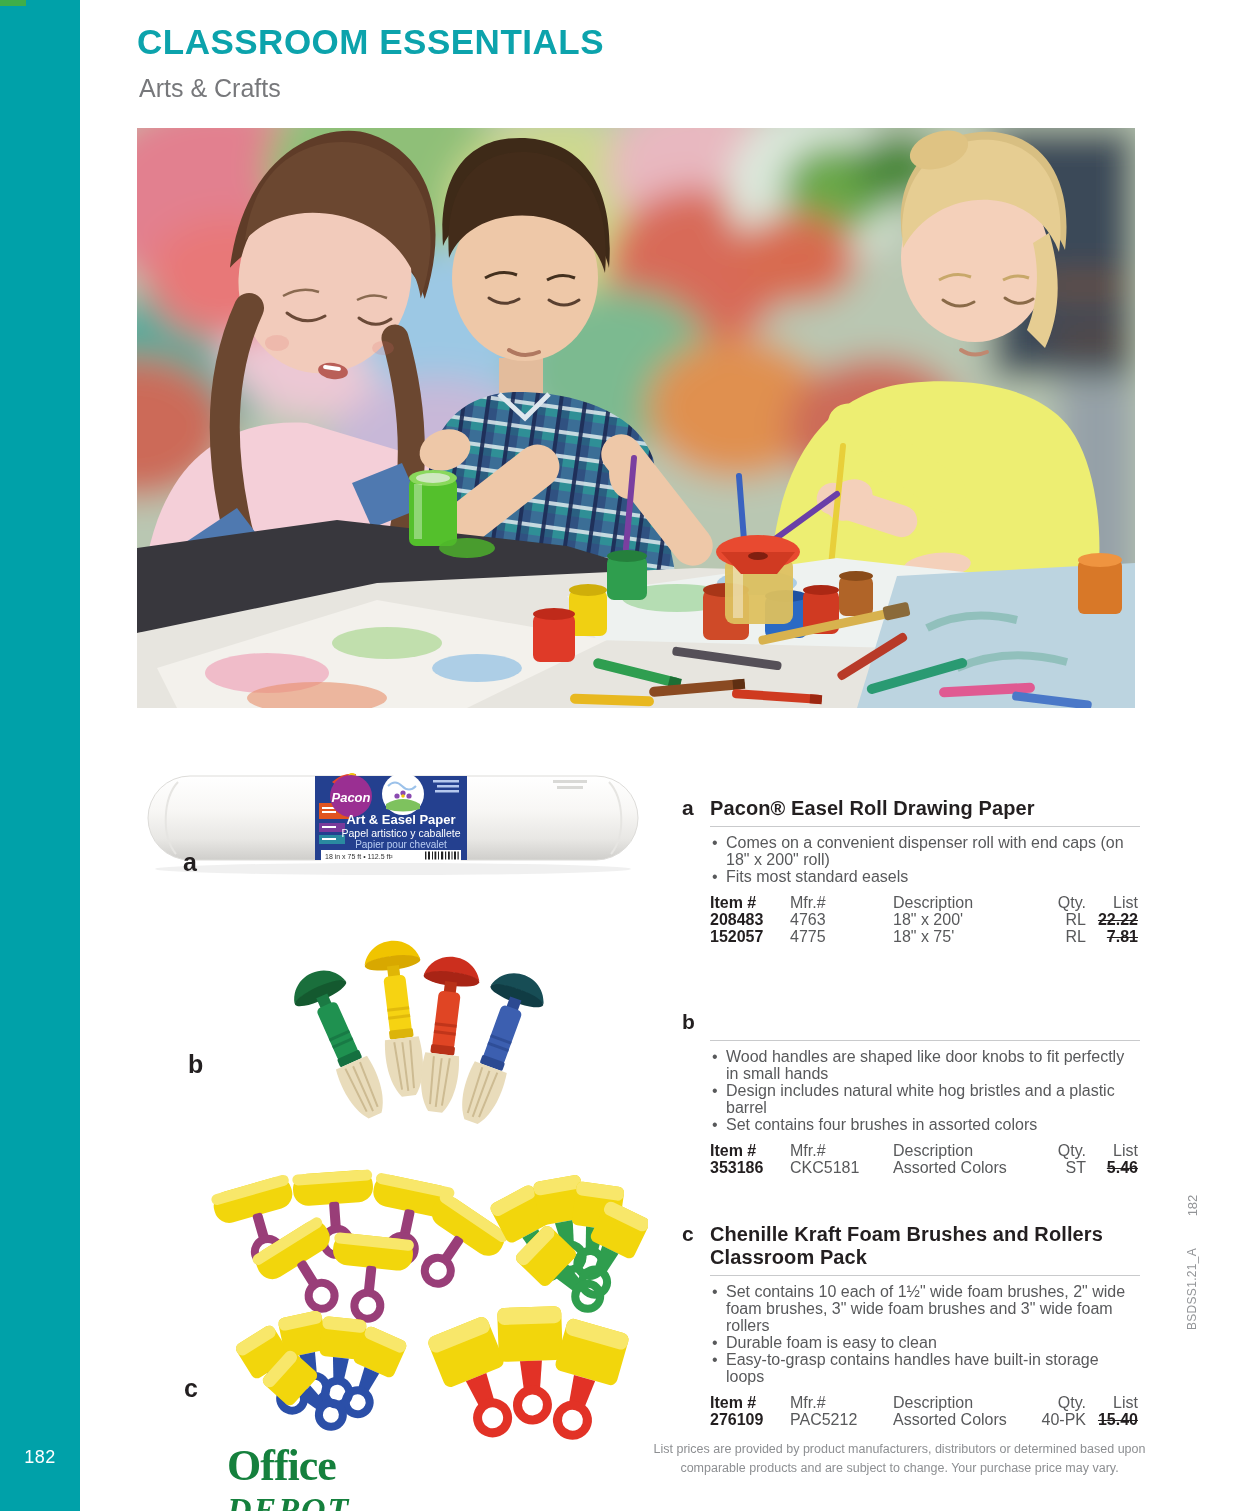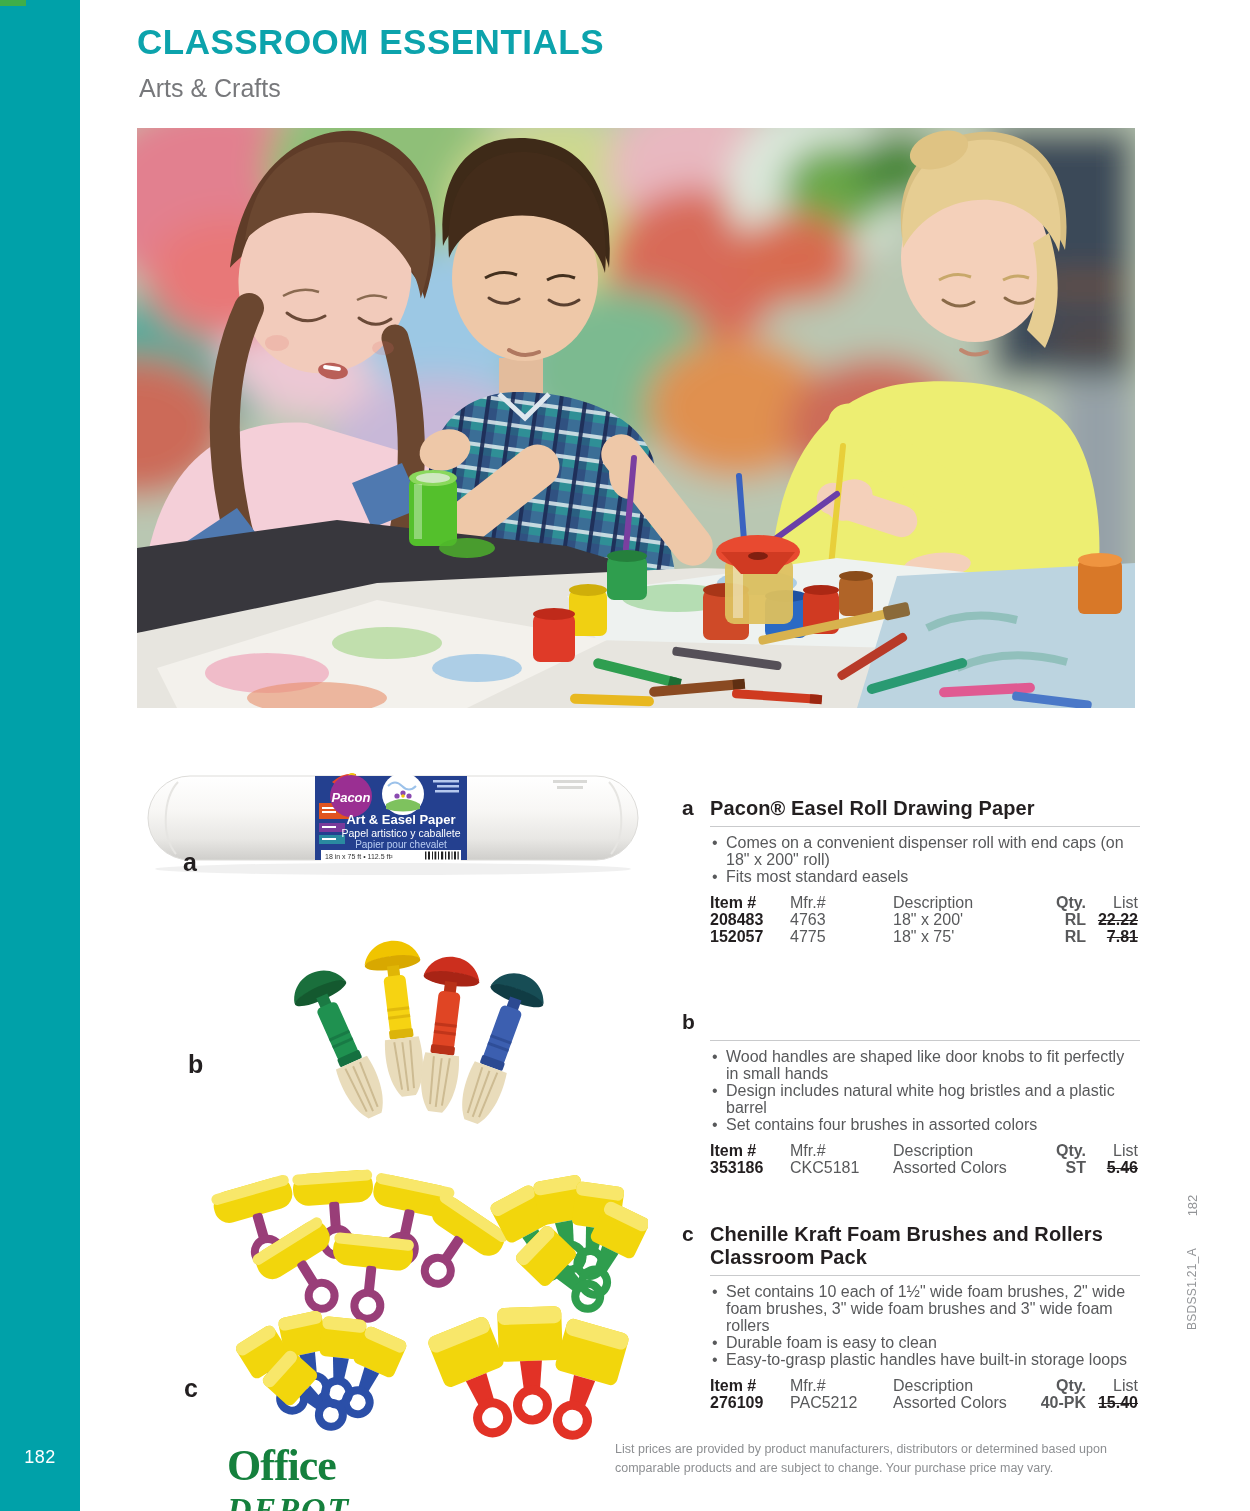--- a/index.html
+++ b/index.html
@@ -36,38 +36,38 @@
   #product-a { top:796px; } #product-b { top:1010px; } #product-c { top:1222px; }
   .prod-head { display:flex; align-items:baseline; }
   .prod-letter { flex:0 0 28px; font-size:21px; font-weight:bold; color:#231f20; }
   .prod-title { margin:0; font-size:20px; font-weight:bold; color:#231f20; letter-spacing:0.1px; }
   .rule { height:1px; background:#c9cacc; margin:6px 0 7px 28px; }
   .bullets { margin:0 0 0 30px; padding:0; list-style:none; width:420px; }
   .bullets li { position:relative; padding-left:14px; font-size:16px; color:#58595b; line-height:17px; }
   .bullets li::before { content:"\2022"; position:absolute; left:0; color:#58595b; }
   .ptable { margin:9px 0 0 28px; font-size:16px; }
   .trow { display:grid; grid-template-columns:80px 103px 140px 53px 52px; line-height:17px; }
-  .trow .tq, .trow .tl { text-align:right;font-weight:bold; }
+  .trow .tq, .trow .tl { text-align:right; }
   .thead span { color:#58595b; }
   .trow .ti { font-weight:bold; color:#231f20; }
   .trow .tm, .trow .td, .trow .tq { color:#58595b; }
   .trow .tl { font-weight:bold; color:#231f20; text-decoration:line-through; }
 
   
   .side-code { position:absolute; color:#939598; white-space:nowrap; text-align:center;
     transform:rotate(-90deg); }
   #side-num  { left:1179px; top:1198px; width:26px; font-size:13px; }
   #side-ref  { left:1147px; top:1282px; width:90px; font-size:12px; letter-spacing:0.3px; }
 
   
   .footer-logo { position:absolute; left:216px; top:1440px; display:flex; align-items:baseline;
     font-family:"Liberation Serif", serif; font-weight:bold; color:#15803d;flex-direction:column; }
   .logo-office { font-size:44px; letter-spacing:-1px; }
   .logo-depot  { font-size:34px; letter-spacing:2px; margin-left:11px;font-style:italic; }
-  .disclaimer { position:absolute; left:615px; top:1440px; width:515px; text-align:left;
+  .disclaimer { position:absolute; left:642px; top:1440px; width:515px; text-align:center;
     font-size:12.5px; color:#8d8f92; line-height:1.5; }
 </style>
 </head>
 <body>
 
 <div class="page">
 
   <div class="sidebar"></div>
   <div class="green-chip"></div>
   <div class="sidebar-pagenum">182</div>
@@ -584,21 +584,21 @@
 
   <div class="product" id="product-c">
     <div class="prod-head">
       <span class="prod-letter">c</span>
       <h3 class="prod-title">Chenille Kraft Foam Brushes and Rollers Classroom Pack</h3>
     </div>
     <div class="rule"></div>
     <ul class="bullets">
       <li>Set contains 10 each of 1½" wide foam brushes, 2" wide foam brushes, 3" wide foam brushes and 3" wide foam rollers</li>
       <li>Durable foam is easy to clean</li>
-      <li>Easy-to-grasp plastic handles have built-in storage loops</li>
+      <li>Easy-to-grasp contains handles have built-in storage loops</li>
     </ul>
     <div class="ptable">
       <div class="trow thead">
         <span class="ti">Item #</span>
         <span class="tm">Mfr.#</span>
         <span class="td">Description</span>
         <span class="tq">Qty.</span>
         <span class="tl" style="text-decoration:none;font-weight:normal;color:#58595b">List</span>
       </div>
       <div class="trow">

